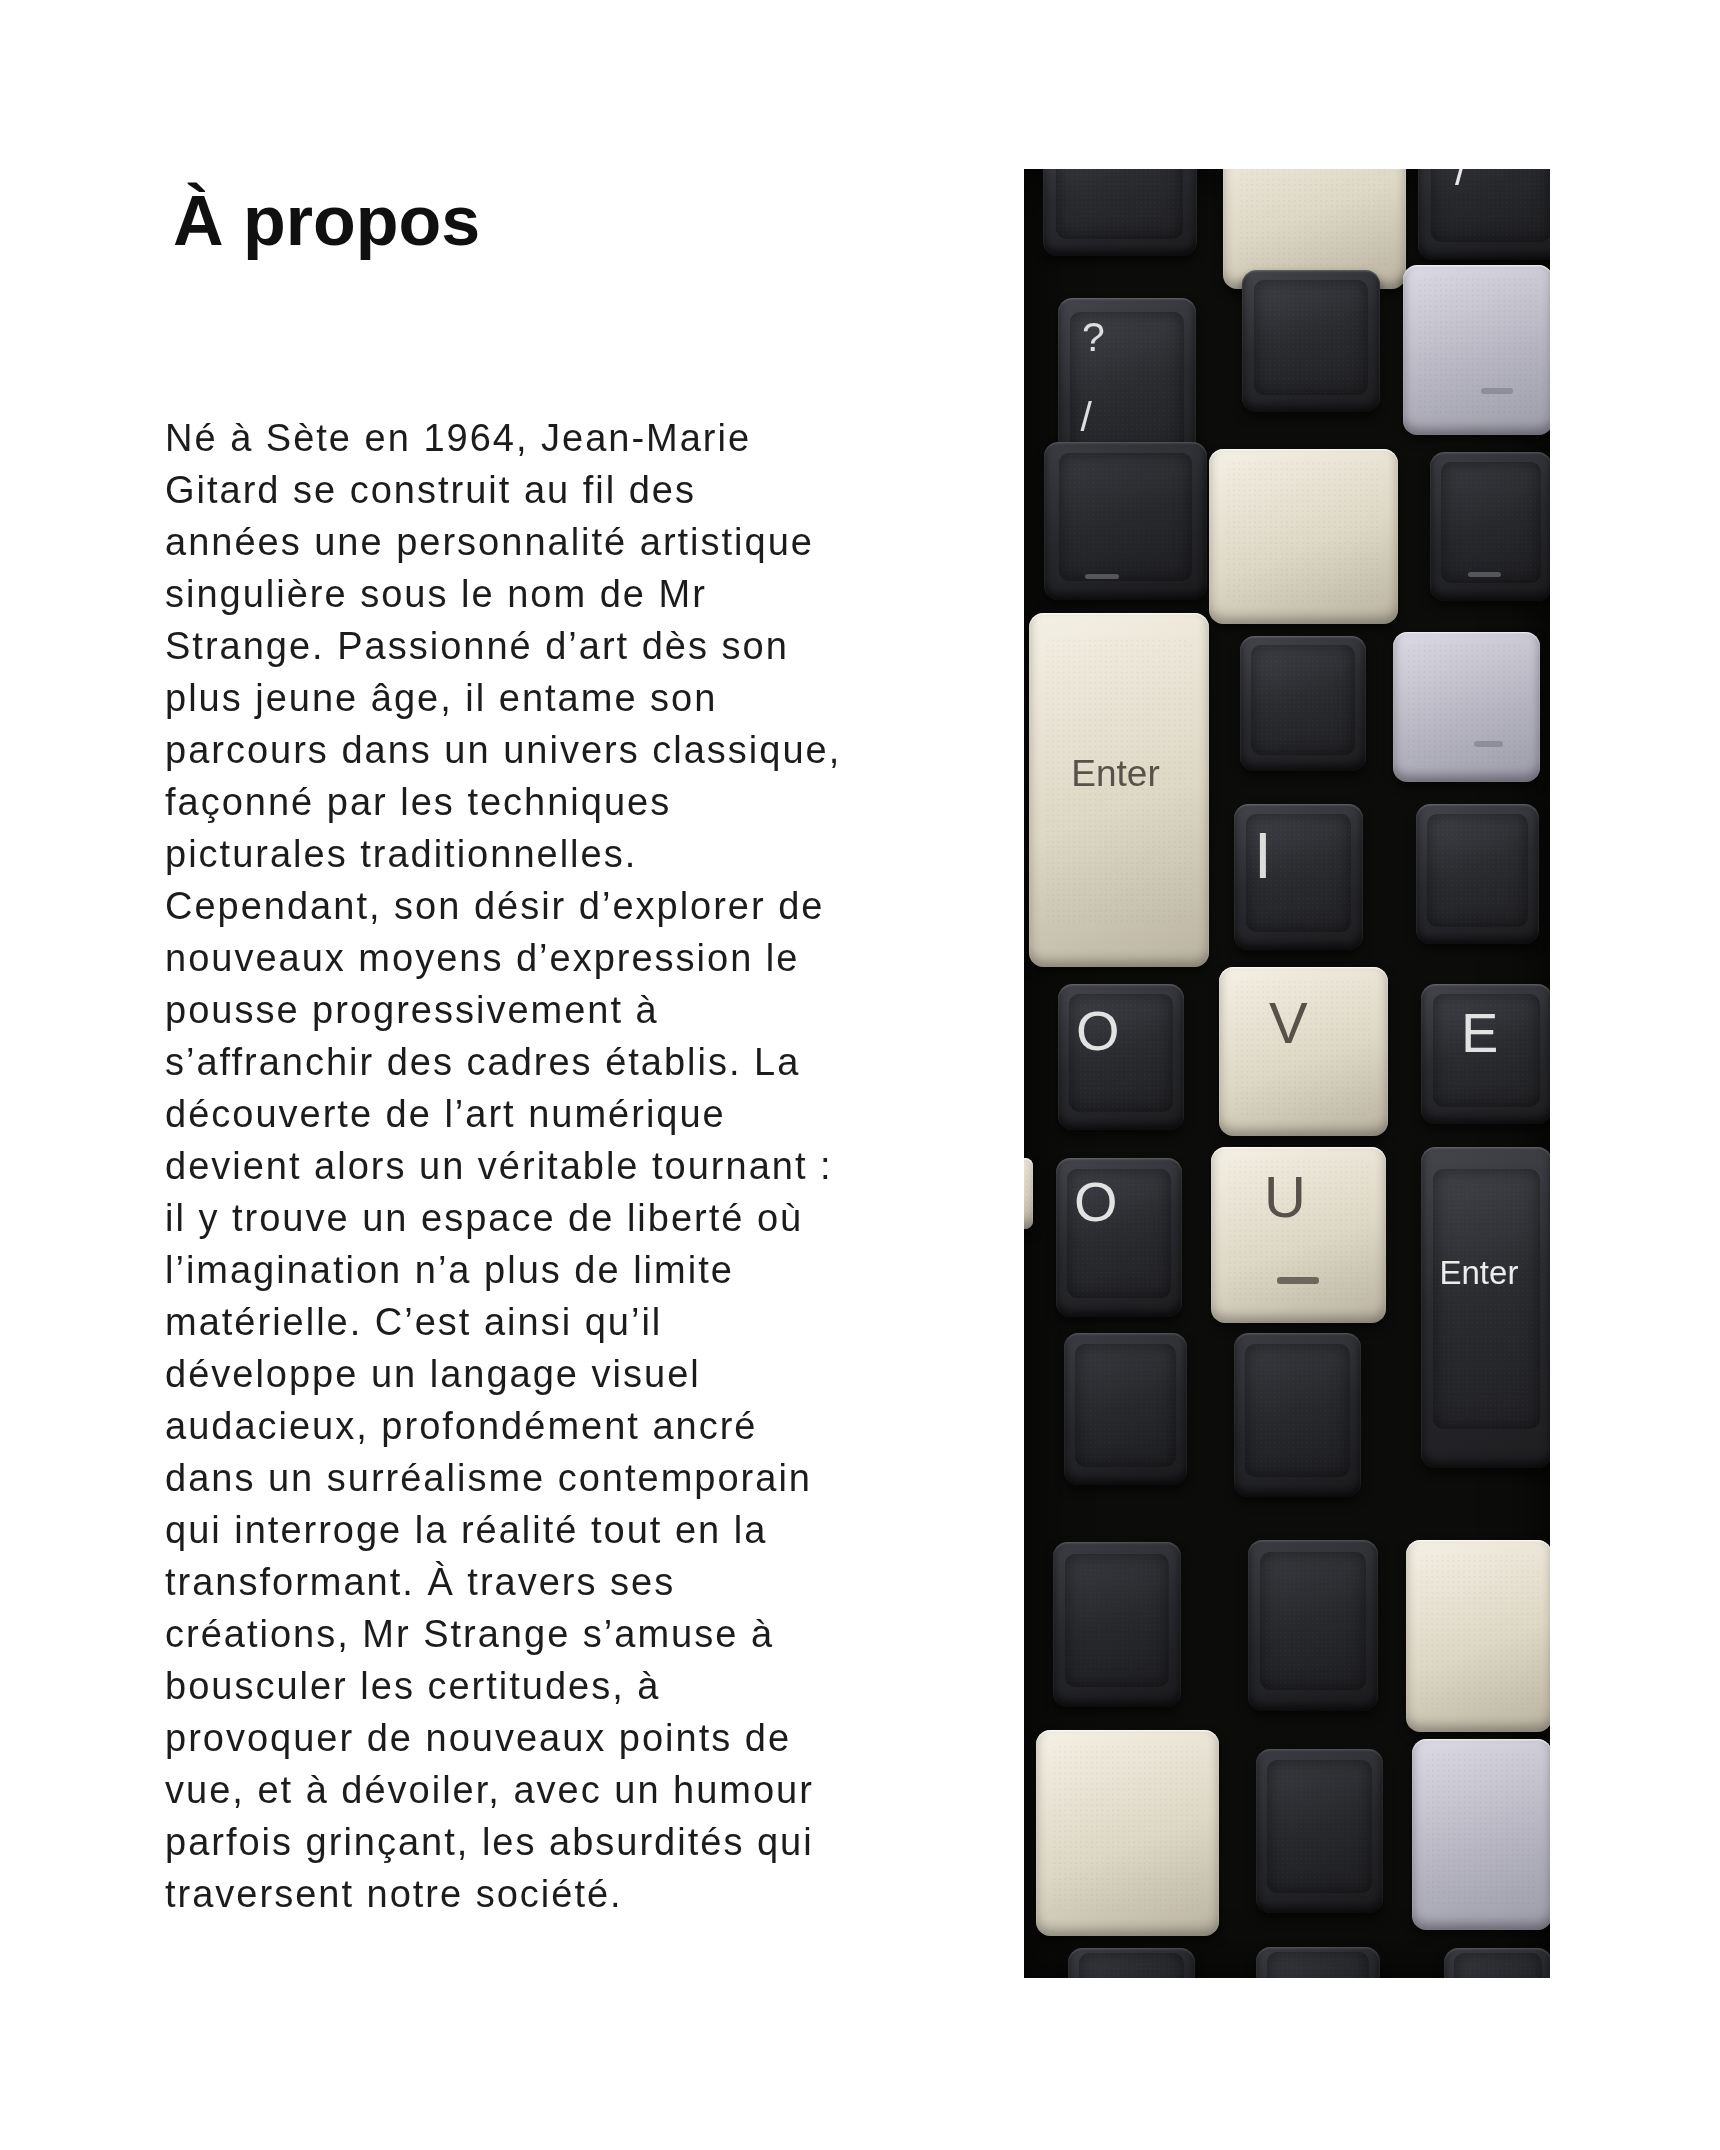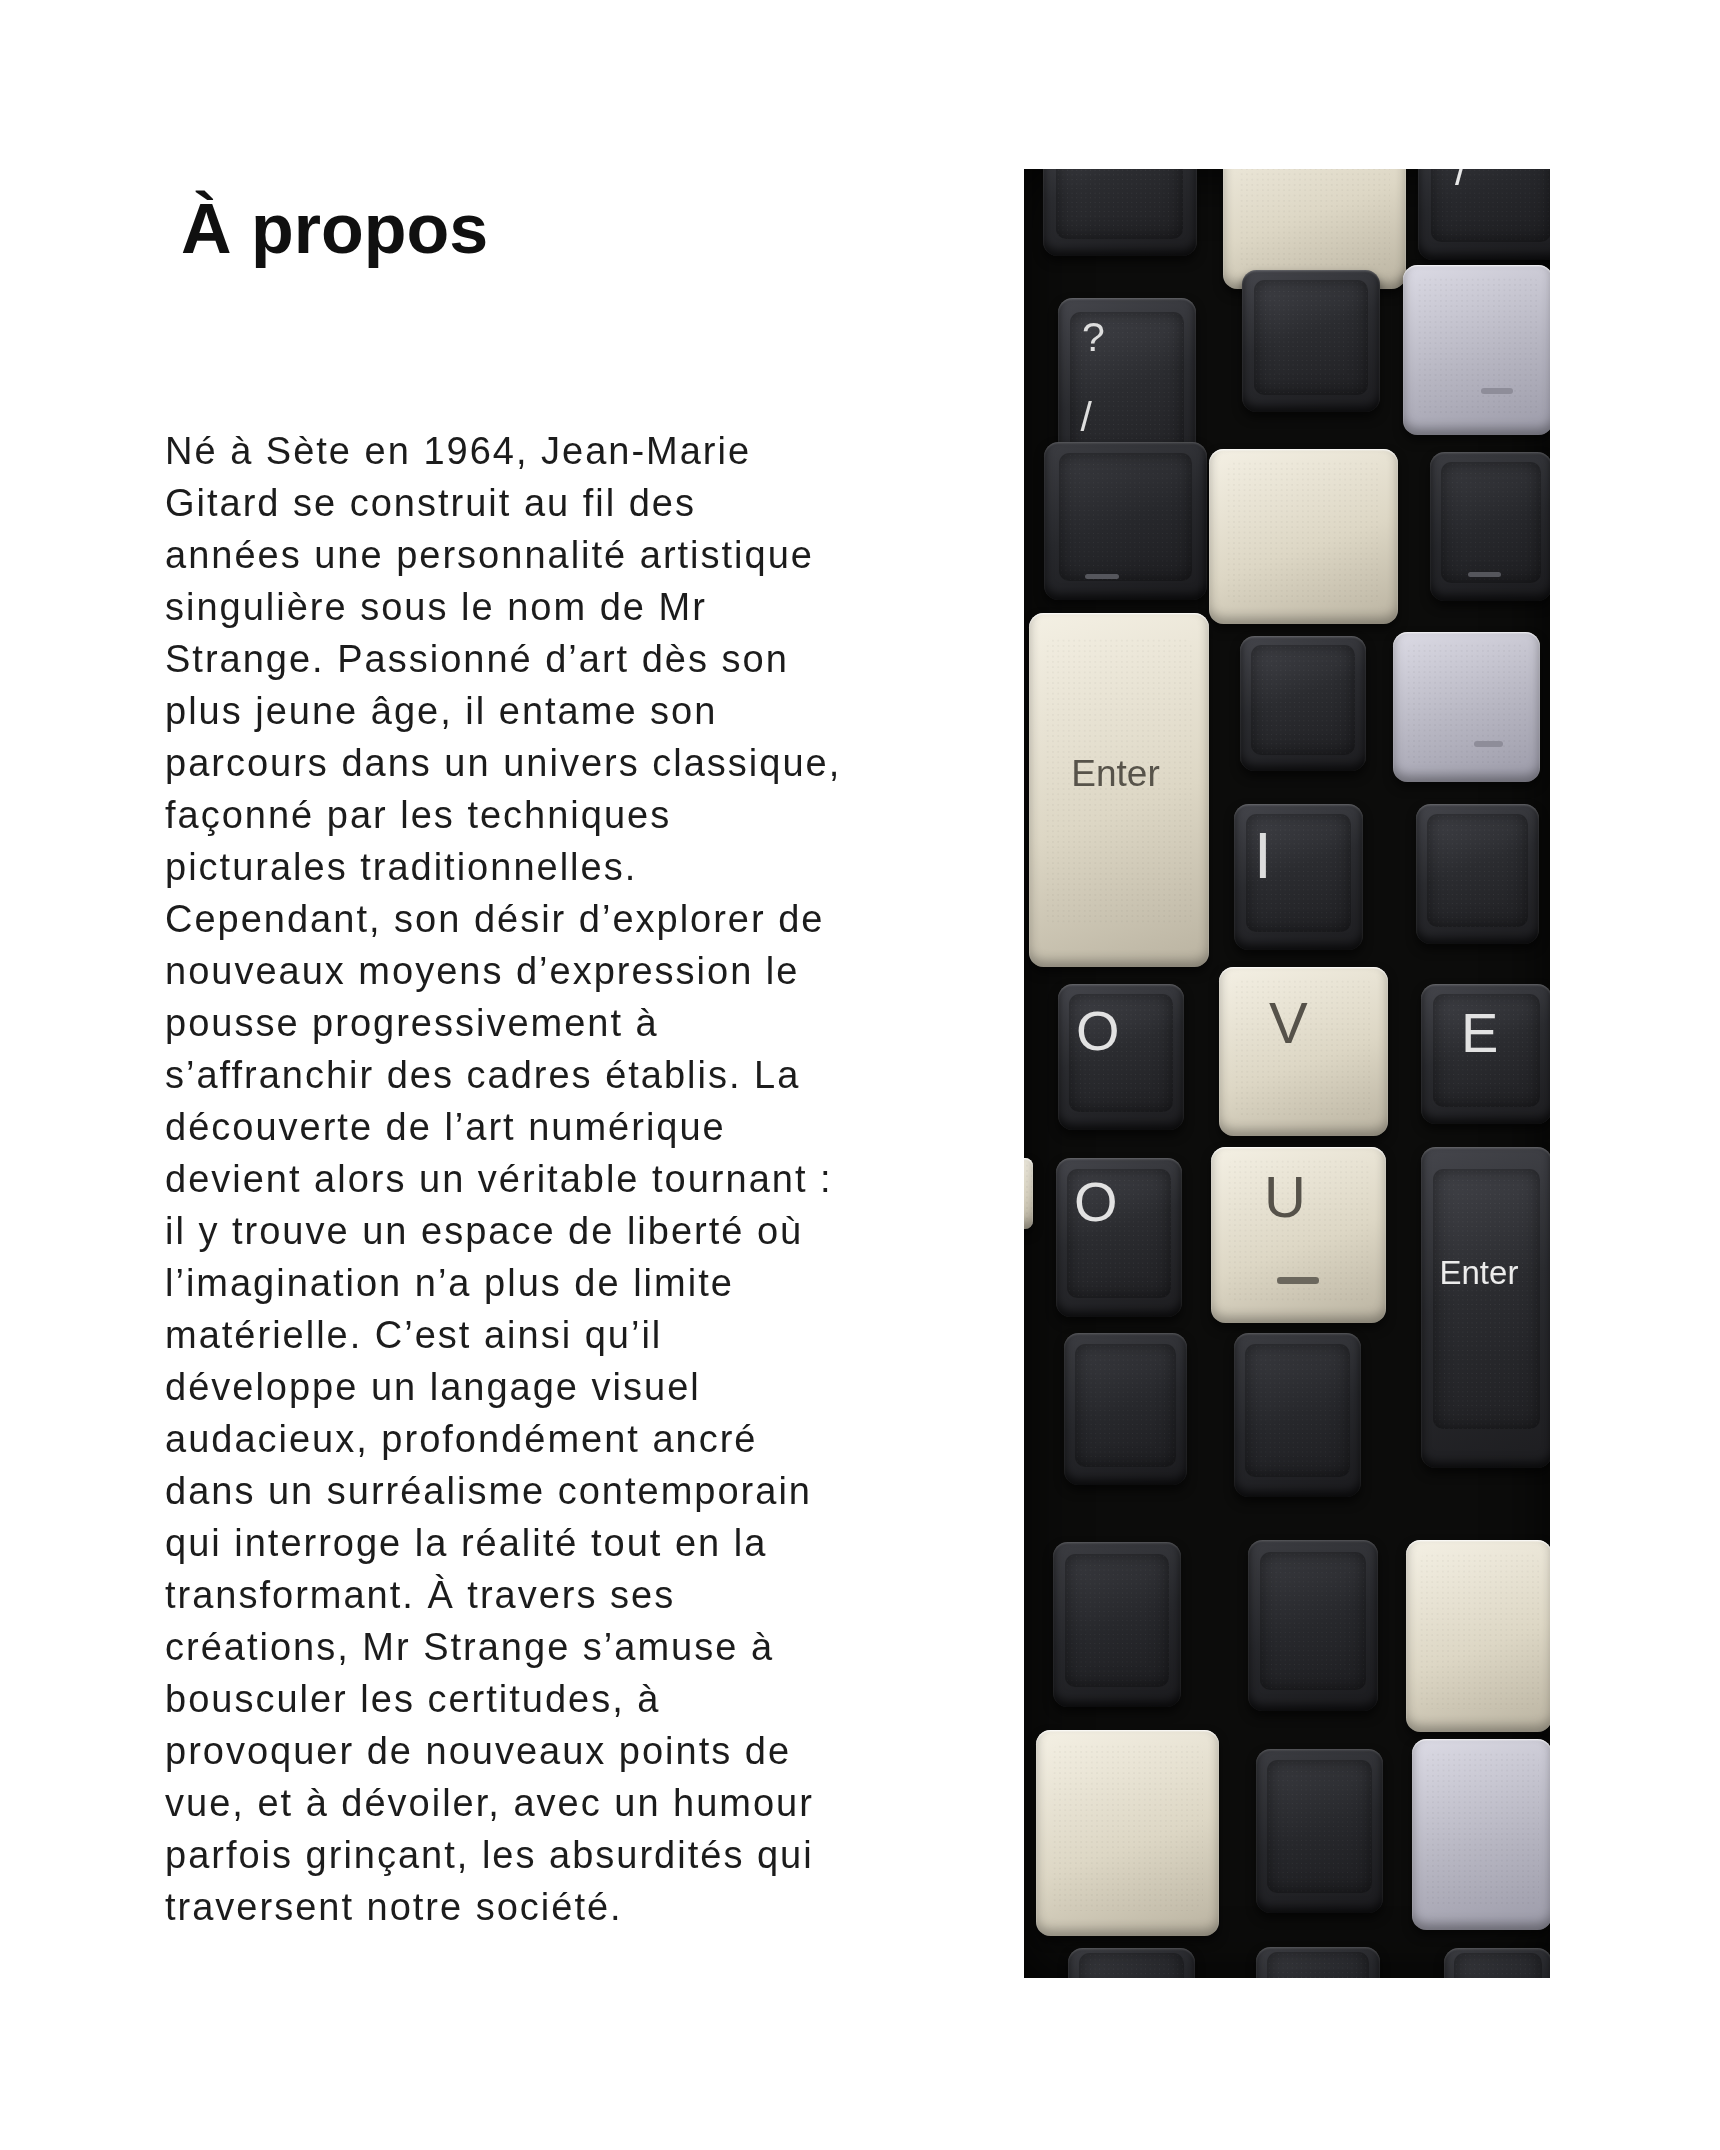--- a/index.html
+++ b/index.html
@@ -1,22 +1,22 @@
 <!DOCTYPE html>
 <html style="font-size:10.6px"><head>
 <meta charset="utf-8">
 <style>
   html,body{margin:0;padding:0;background:#ffffff;}
   .page{position:relative;width:1721px;height:2151px;background:#ffffff;overflow:hidden;
         font-family:"Liberation Sans",sans-serif;}
 
   
-  .title{position:absolute;left:165px;top:161px;margin:16px;
+  .title{position:absolute;left:165px;top:161px;margin:8px;
          font-size:70px;line-height:105px;font-weight:700;color:#101010;letter-spacing:0;}
-  .body-text{position:absolute;left:165px;top:425px;margin:0;width:860px;
+  .body-text{position:absolute;left:165px;top:412px;margin:0;width:860px;
              font-size:38px;line-height:52px;letter-spacing:2px;font-weight:400;
              color:#1c1c1c;white-space:pre-line;}
 
   
   .photo{position:absolute;left:1024px;top:169px;width:526px;height:1809px;margin:0;
          background:#0c0c0b;overflow:hidden;
          box-shadow:inset 0 0 60px rgba(0,0,0,.85);}
   .key{position:absolute;border-radius:14.6px;overflow:hidden;}
   .key .face{position:absolute;left:9%;right:9%;top:7%;bottom:12%;border-radius:10.6px;}
 

